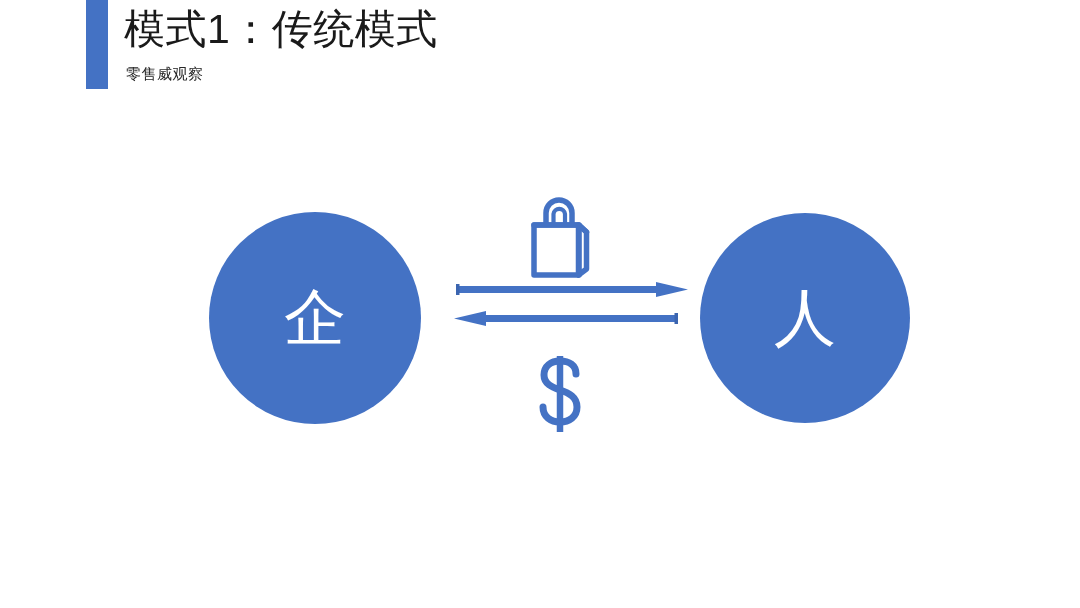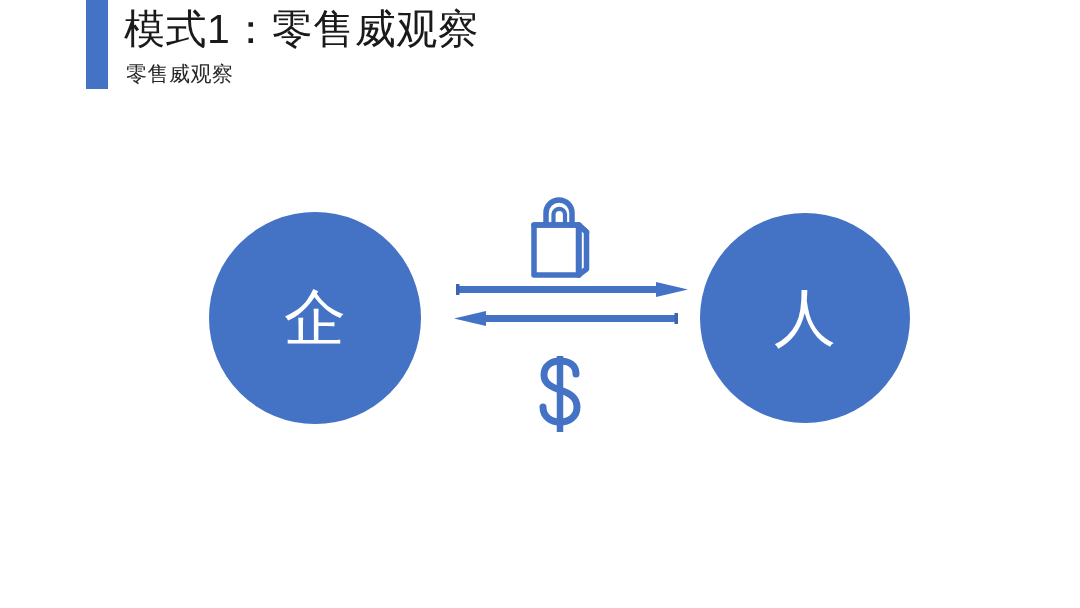--- a/index.html
+++ b/index.html
@@ -59,21 +59,21 @@
     color: #1a1a1a;
     font-weight: 400;
     letter-spacing: 0.5px;
     white-space: nowrap;
   }
 
   .page-subtitle {
     position: absolute;
     left: 2px;
     top: 62px;
-    font-size: 21px;
+    font-size: 15px;
     line-height: 24px;
     color: #262626;
     font-weight: 400;
     letter-spacing: 0.5px;
     white-space: nowrap;
   }
 
   
   .diagram {
     position: absolute;
@@ -150,21 +150,21 @@
 </head>
 <body>
 
 <div class="slide">
 
   <div class="header">
 
     <div class="accent-bar"></div>
 
     <div class="title-block">
-      <div class="page-title">模式1：零售威观察</div>
+      <div class="page-title">模式1：传统模式</div>
       <div class="page-subtitle">零售威观察</div>
     </div>
 
   </div>
 
   <div class="diagram">
 
     <div class="node-circle node-left">
       <span class="node-label">企</span>
     </div>

